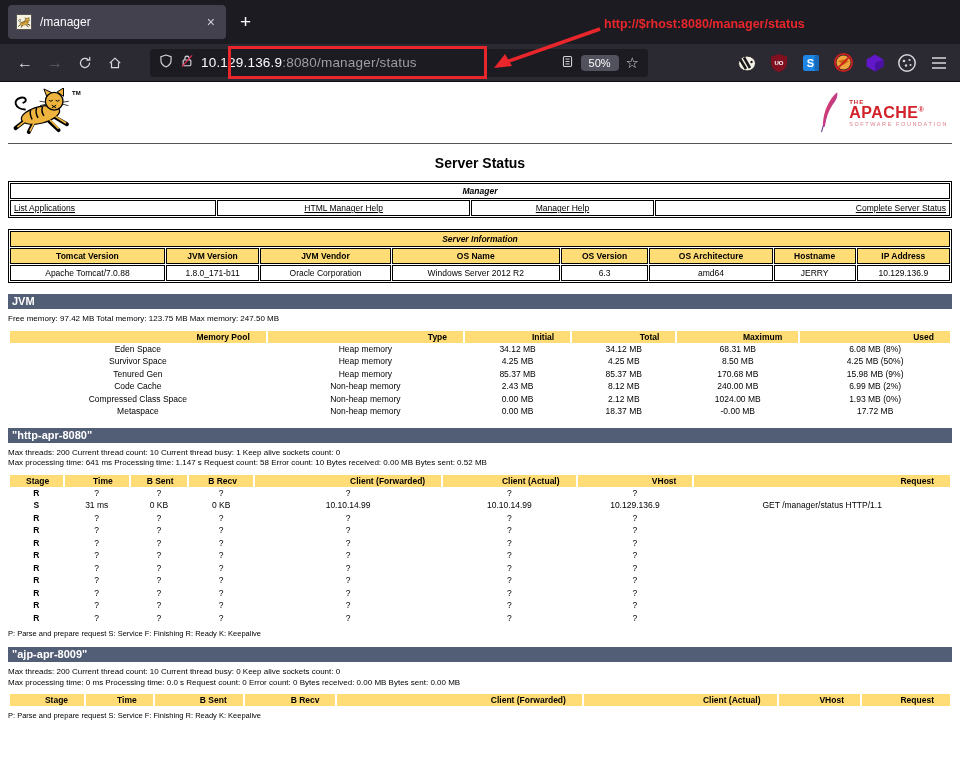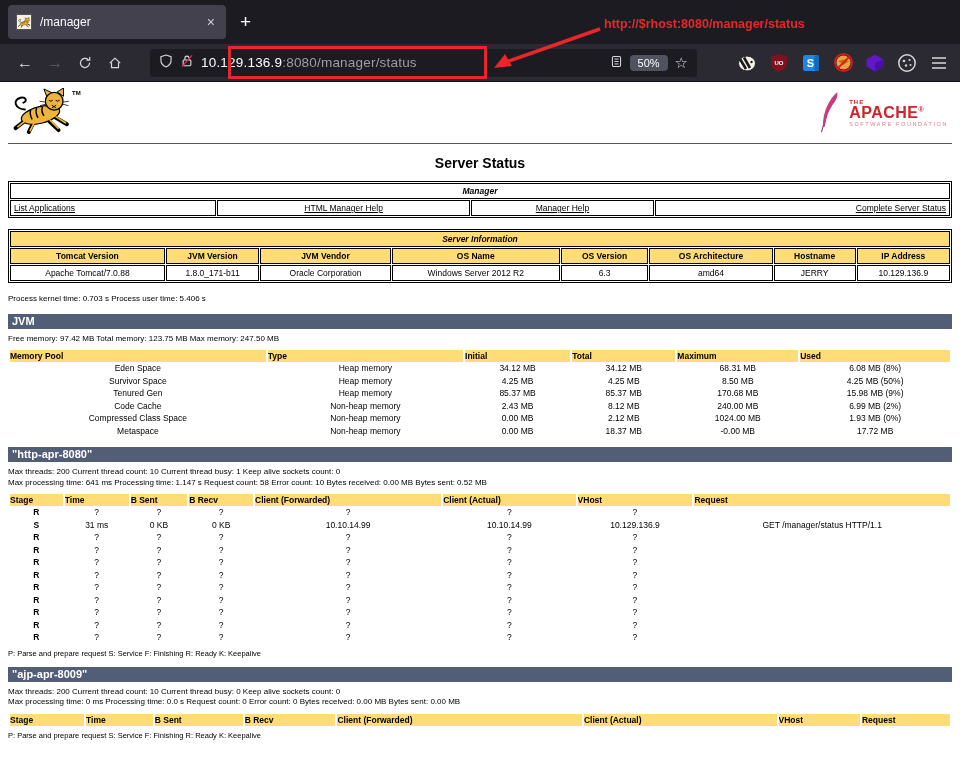--- a/index.html
+++ b/index.html
@@ -14,21 +14,21 @@
              display:flex; align-items:center; justify-content:center; overflow:hidden; }
   .tab-title { flex:1; white-space:nowrap; overflow:hidden; }
   .tab-close { color:#cfcfd8; font-size:14px; padding:0 3px; cursor:default; }
   .newtab { color:#fbfbfe; font-size:19px; margin-left:14px; font-weight:300; }
 
   .toolbar { height:38px; background:#2b2a33; display:flex; align-items:center; padding:0 10px;
              border-bottom:1px solid #0c0c0d; }
   .tbtn { width:30px; height:28px; display:flex; align-items:center; justify-content:center;
           color:#d7d7db; font-size:16px; border-radius:4px; }
   .tbtn.disabled { color:#5c5c66; }
-  .urlbar { width:547px; height:28px; background:#1c1b22; border-radius:4px; display:flex; align-items:center;
+  .urlbar { width:498px; height:28px; background:#1c1b22; border-radius:4px; display:flex; align-items:center;
             padding:0 9px; margin-left:20px; gap:7px; }
   .url-text { font-size:13.5px; color:#9e9da6; white-space:nowrap; flex:1; letter-spacing:.2px; }
   .url-text .host { color:#fbfbfe; }
   .zoom-badge { background:#52525e; color:#fbfbfe; font-size:11px; padding:2px 8px; border-radius:4px; }
   .star { color:#d7d7db; font-size:15px; }
   .ext-area { display:flex; margin-left:auto; align-items:center; gap:10px; }
   .ext { width:22px; height:22px; display:flex; align-items:center; justify-content:center; }
 
   
   .overlay { position:absolute; inset:0; pointer-events:none; z-index:50;text-align:right; }
@@ -56,21 +56,21 @@
   .btable thead th { background:#ffdc75; text-align:center; }
   .btable tbody td { text-align:center; background:#fff; }
   .btable td.al { text-align:left; } .btable td.ac { text-align:center; } .btable td.ar { text-align:right; }
   .btable a { color:#000; }
 
   .bar { background:#525d76; color:#fff; font-weight:bold; font-size:11px; padding:1px 4px 2px; margin:9px 0 5px; }
   .stats { font-size:8px; line-height:1.32; }
   .legend { font-size:7.5px; margin:4px 0 1px; }
 
   .ftable { border-collapse:separate; border-spacing:2px 1px; margin-top:5px; }
-  .ftable thead th { background:#ffdc75; font-size:8.5px; font-weight:bold; padding:1px 0; text-align:left;
+  .ftable thead th { background:#ffdc75; font-size:8.5px; font-weight:bold; padding:1px 16px; text-align:right;
                      overflow:hidden; white-space:nowrap; }
   .ftable tbody td { font-size:8.5px; text-align:center; padding:0; line-height:11.5px;
                      overflow:hidden; white-space:nowrap; }
   .req tbody td:first-child { font-weight:bold; }
   .req tbody td:last-child { text-align:center; }
 </style>
 </head>
 <body>
 
 <svg width="0" height="0" style="position:absolute" aria-hidden="true">
@@ -288,21 +288,20 @@
           <td>Oracle Corporation</td>
           <td>Windows Server 2012 R2</td>
           <td>6.3</td>
           <td>amd64</td>
           <td>JERRY</td>
           <td>10.129.136.9</td>
         </tr>
       </tbody>
   </table>
 
-  <p class="stats">Process kernel time: 0.703 s Process user time: 5.406 s</p>
 
   <div class="bar">JVM</div>
   <p class="stats">Free memory: 97.42 MB Total memory: 123.75 MB Max memory: 247.50 MB</p>
   <table class="ftable">
     <colgroup>
         <col style="width:27.5%">
         <col style="width:21%">
         <col style="width:11.3%">
         <col style="width:11.1%">
         <col style="width:13%">

